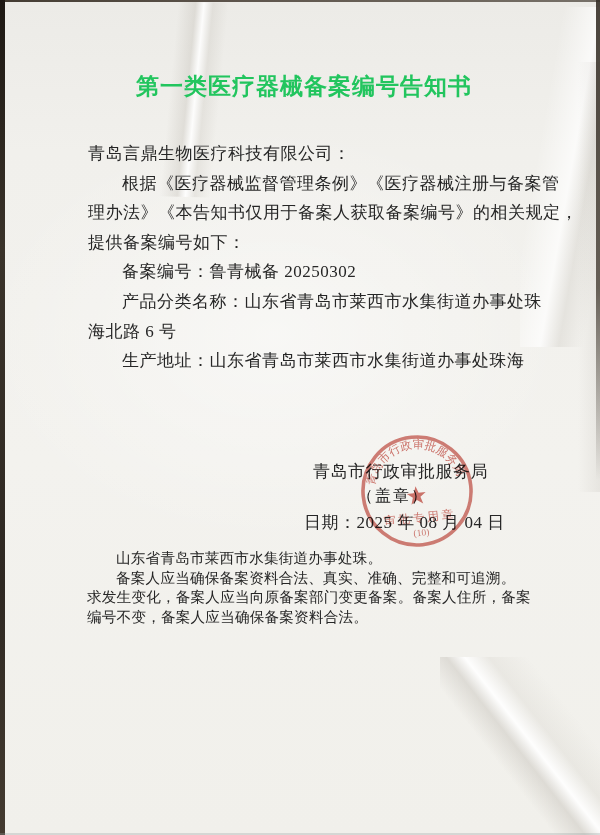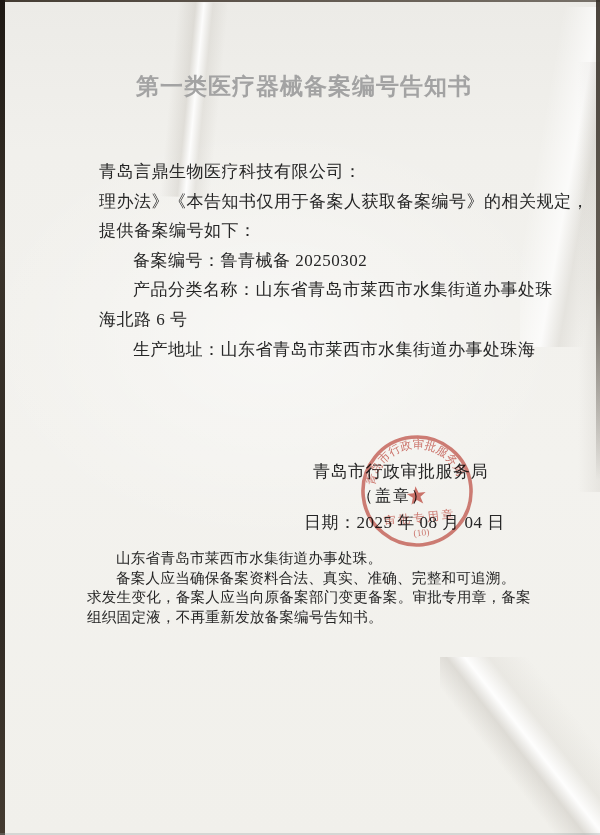--- a/index.html
+++ b/index.html
@@ -38,23 +38,23 @@
     background:linear-gradient(52deg, transparent 38%, rgba(184,179,171,.35) 48%, rgba(255,255,255,.9) 54%, rgba(200,196,188,.2) 62%, transparent 75%);
   }
   .shadow-right {
     position:absolute; left:573px; top:60px; width:27px; height:430px;
     background:linear-gradient(90deg, transparent, rgba(120,112,100,.12));
   }
   
   .doc-title {
     position:absolute; top:71px; left:8px; right:0; text-align:center;
     font-family:"Liberation Sans","DejaVu Sans",sans-serif; font-weight:bold;
-    font-size:23px; letter-spacing:1px; color:#a3a3a3;
+    font-size:23px; letter-spacing:1px; color:#22c55e;
   }
-  .body-block { position:absolute; left:88px; top:157px;margin-left:11px; }
+  .body-block { position:absolute; left:88px; top:139px; }
   .body-line  { white-space:nowrap; font-size:17px; height:29.6px; line-height:29.6px; letter-spacing:.5px; }
   .indent     { padding-left:34px; }
   .sig-agency { position:absolute; left:313px; top:460px; font-size:17px; letter-spacing:.5px; white-space:nowrap; }
   .sig-seal   { position:absolute; left:357px; top:486px; font-size:16px; letter-spacing:2px; white-space:nowrap; }
   .sig-date   { position:absolute; left:304px; top:511px; font-size:17px; letter-spacing:.5px; white-space:nowrap; }
   .footer-block { position:absolute; left:87px; top:549px; }
   .footer-line  { white-space:nowrap; font-size:14.6px; height:19.6px; line-height:19.6px; letter-spacing:.2px; }
   .findent      { padding-left:29px; }
   
   .stamp {
@@ -71,20 +71,21 @@
     <div class="crease-top"></div>
     <div class="crease-right"></div>
     <div class="crease-bottom-right"></div>
     <div class="shadow-right"></div>
   </div>
 
   <div class="doc-title">第一类医疗器械备案编号告知书</div>
 
   <div class="body-block">
     <div class="body-line">青岛言鼎生物医疗科技有限公司：</div>
+    <div class="body-line indent">根据《医疗器械监督管理条例》《医疗器械注册与备案管</div>
     <div class="body-line">理办法》《本告知书仅用于备案人获取备案编号》的相关规定，</div>
     <div class="body-line">提供备案编号如下：</div>
     <div class="body-line indent">备案编号：鲁青械备 20250302</div>
     <div class="body-line indent">产品分类名称：山东省青岛市莱西市水集街道办事处珠</div>
     <div class="body-line">海北路 6 号</div>
     <div class="body-line indent">生产地址：山东省青岛市莱西市水集街道办事处珠海</div>
   </div>
 
   <div class="sig-agency">青岛市行政审批服务局</div>
   <div class="sig-seal">（盖章）</div>
@@ -97,21 +98,21 @@
       <textPath href="#arcPath" startOffset="50%" text-anchor="middle">青岛市行政审批服务局</textPath>
     </text>
     <polygon points="60,56 57.6,62.8 50.5,62.9 56.2,67.2 54.1,74.1 60,70 65.9,74.1 63.8,67.2 69.5,62.9 62.4,62.8" fill="rgba(193,62,51,.78)"></polygon>
     <text x="61" y="92" text-anchor="middle" font-size="12" letter-spacing="2.5" fill="rgba(193,62,51,.75)">审批专用章</text>
     <text x="61" y="106" text-anchor="middle" font-size="9.5" fill="rgba(193,62,51,.75)">(10)</text>
   </svg>
 
   <div class="footer-block">
     <div class="footer-line findent">山东省青岛市莱西市水集街道办事处珠。</div>
     <div class="footer-line findent">备案人应当确保备案资料合法、真实、准确、完整和可追溯。</div>
-    <div class="footer-line">求发生变化，备案人应当向原备案部门变更备案。审批专用章，备案</div>
-    <div class="footer-line">组织固定液，不再重新发放备案编号告知书。</div>
+    <div class="footer-line">求发生变化，备案人应当向原备案部门变更备案。备案人住所，备案</div>
+    <div class="footer-line">编号不变，备案人应当确保备案资料合法。</div>
   </div>
 
   <div class="edge-left"></div>
   <div class="edge-top"></div>
   <div class="edge-right"></div>
   <div class="edge-bottom"></div>
 </div>
 
 </body></html>

